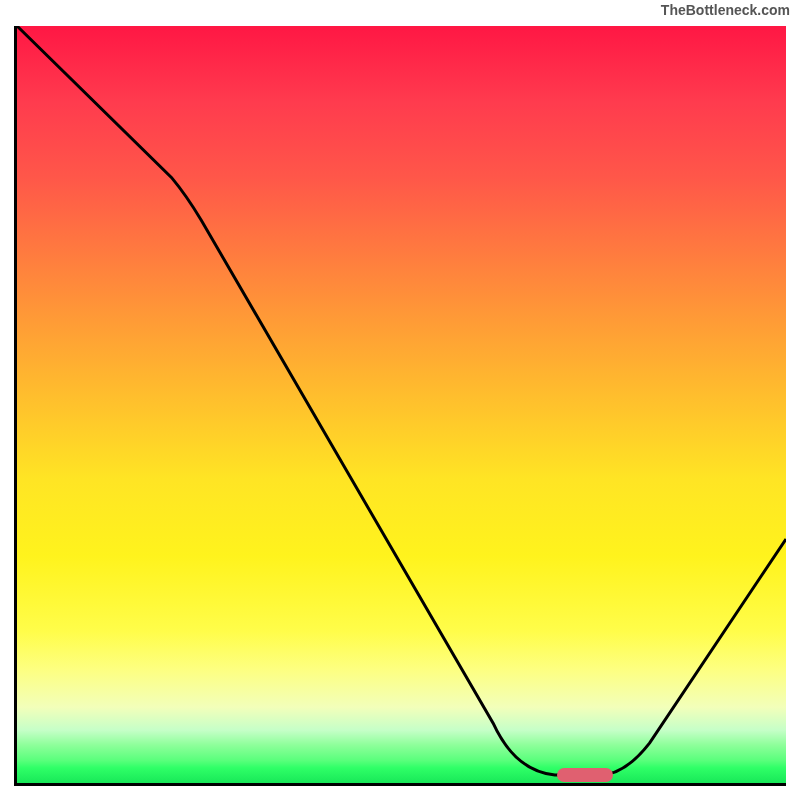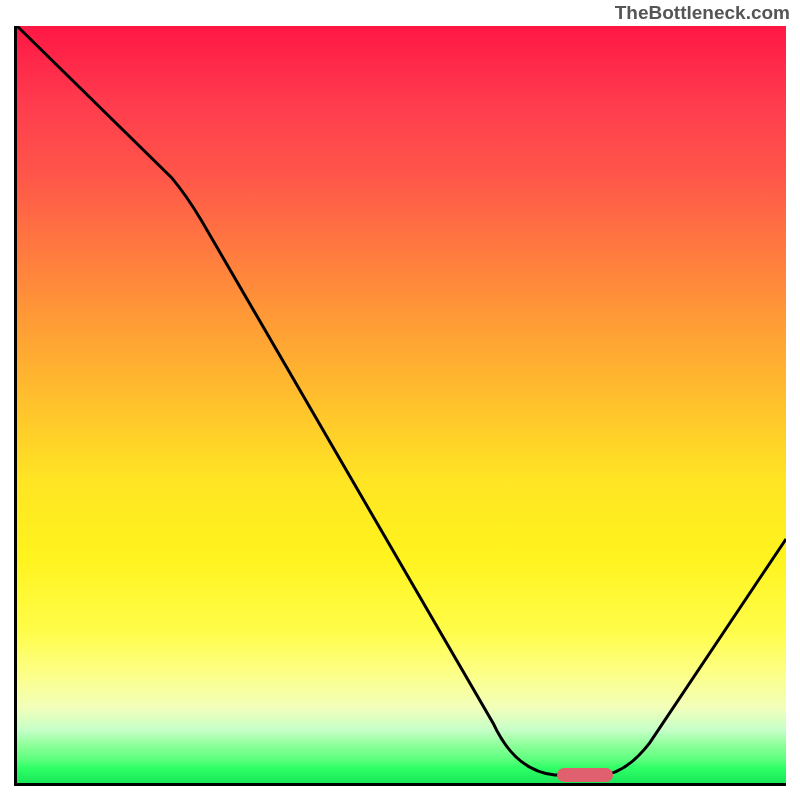--- a/index.html
+++ b/index.html
@@ -7,21 +7,21 @@
     width: 800px;
     height: 800px;
     background: #ffffff;
     position: relative;
     font-family: Arial, sans-serif;
   }
   .watermark {
     position: absolute;
     top: 2px;
     right: 10px;
-    font-size: 19px;
+    font-size: 14px;
     font-weight: bold;
     color: #555;
     z-index: 10;
   }
   .chart-container {
     position: absolute;
     left: 14px;
     top: 26px;
     width: 772px;
     height: 760px;

